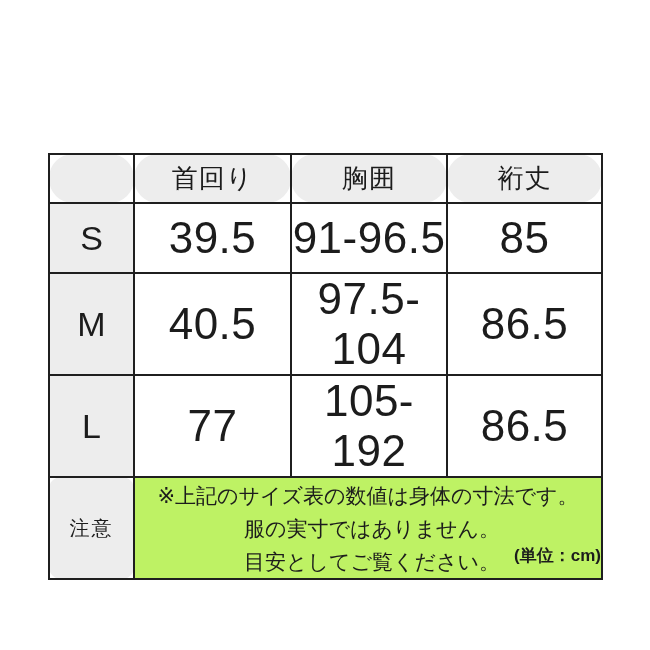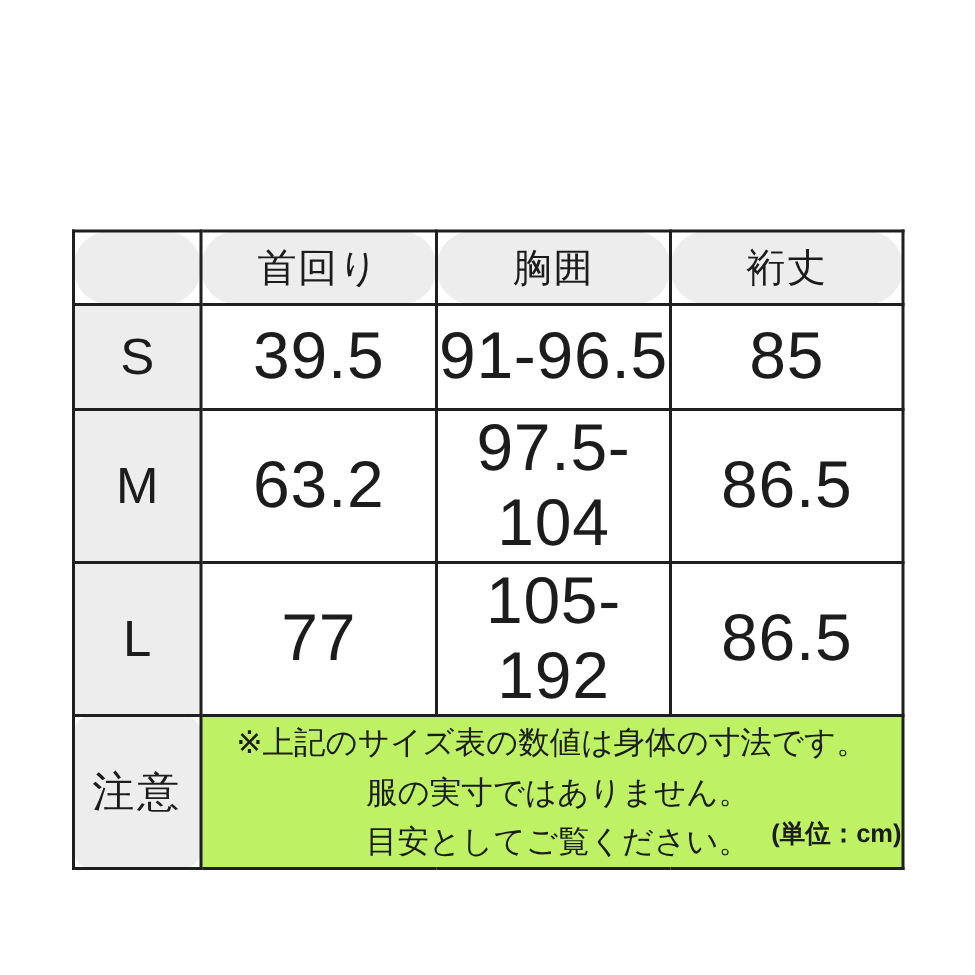--- a/index.html
+++ b/index.html
@@ -52,21 +52,21 @@
     background: #ededed;
     font-size: 34px;
   }
   td.value-cell {
     background: #ffffff;
     font-size: 44px;
     letter-spacing: 0.5px;
   }
   th.note-label {
     background: #ededed;
-    font-size: 28px;
+    font-size: 20px;
     letter-spacing: 2px;
     border-radius: 12px;
   }
   td.note-cell {
     background: #bef264;
     text-align: left;
     padding: 8px 10px 8px 12px;
   }
   .note-line {
     font-size: 21px;
@@ -108,21 +108,21 @@
 
       <tr class="data-row">
         <th class="row-label">S</th>
         <td class="value-cell">39.5</td>
         <td class="value-cell">91-96.5</td>
         <td class="value-cell">85</td>
       </tr>
 
       <tr class="data-row">
         <th class="row-label">M</th>
-        <td class="value-cell">63.2</td>
+        <td class="value-cell">40.5</td>
         <td class="value-cell">97.5-104</td>
         <td class="value-cell">86.5</td>
       </tr>
 
       <tr class="data-row">
         <th class="row-label">L</th>
         <td class="value-cell">77</td>
         <td class="value-cell">105-192</td>
         <td class="value-cell">86.5</td>
       </tr>

